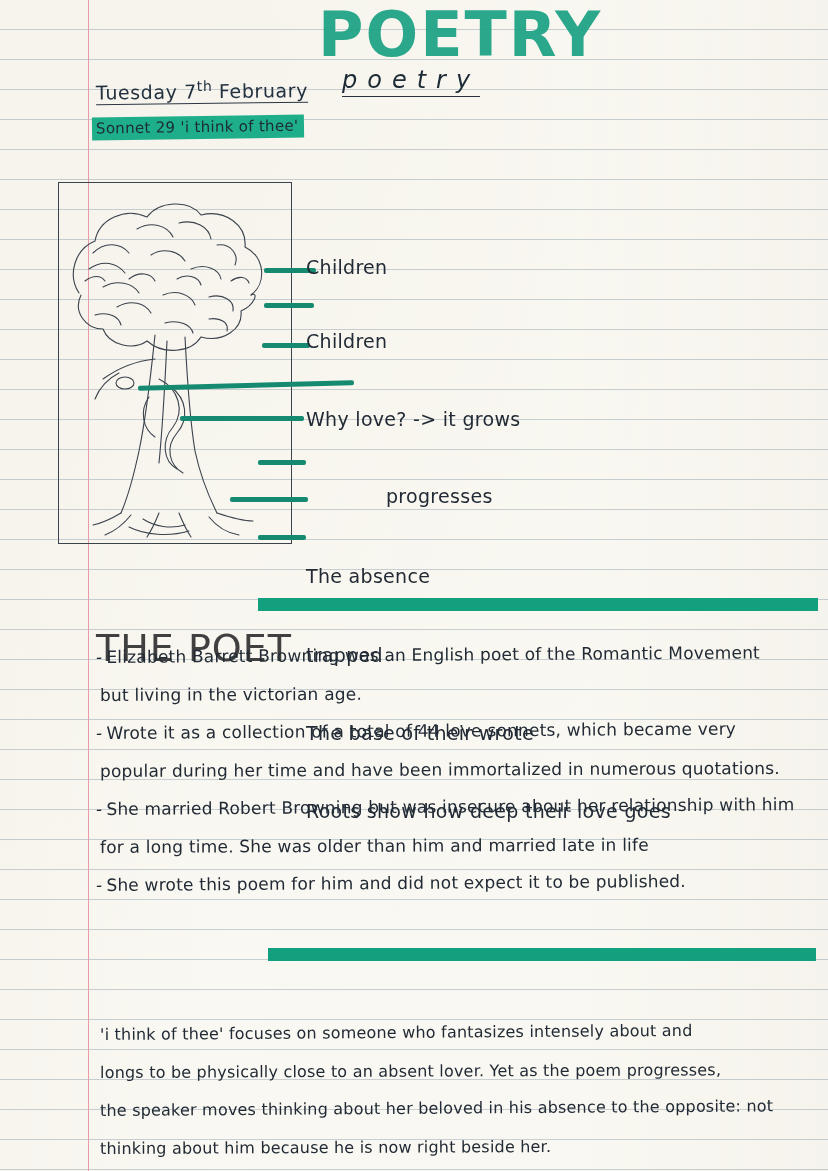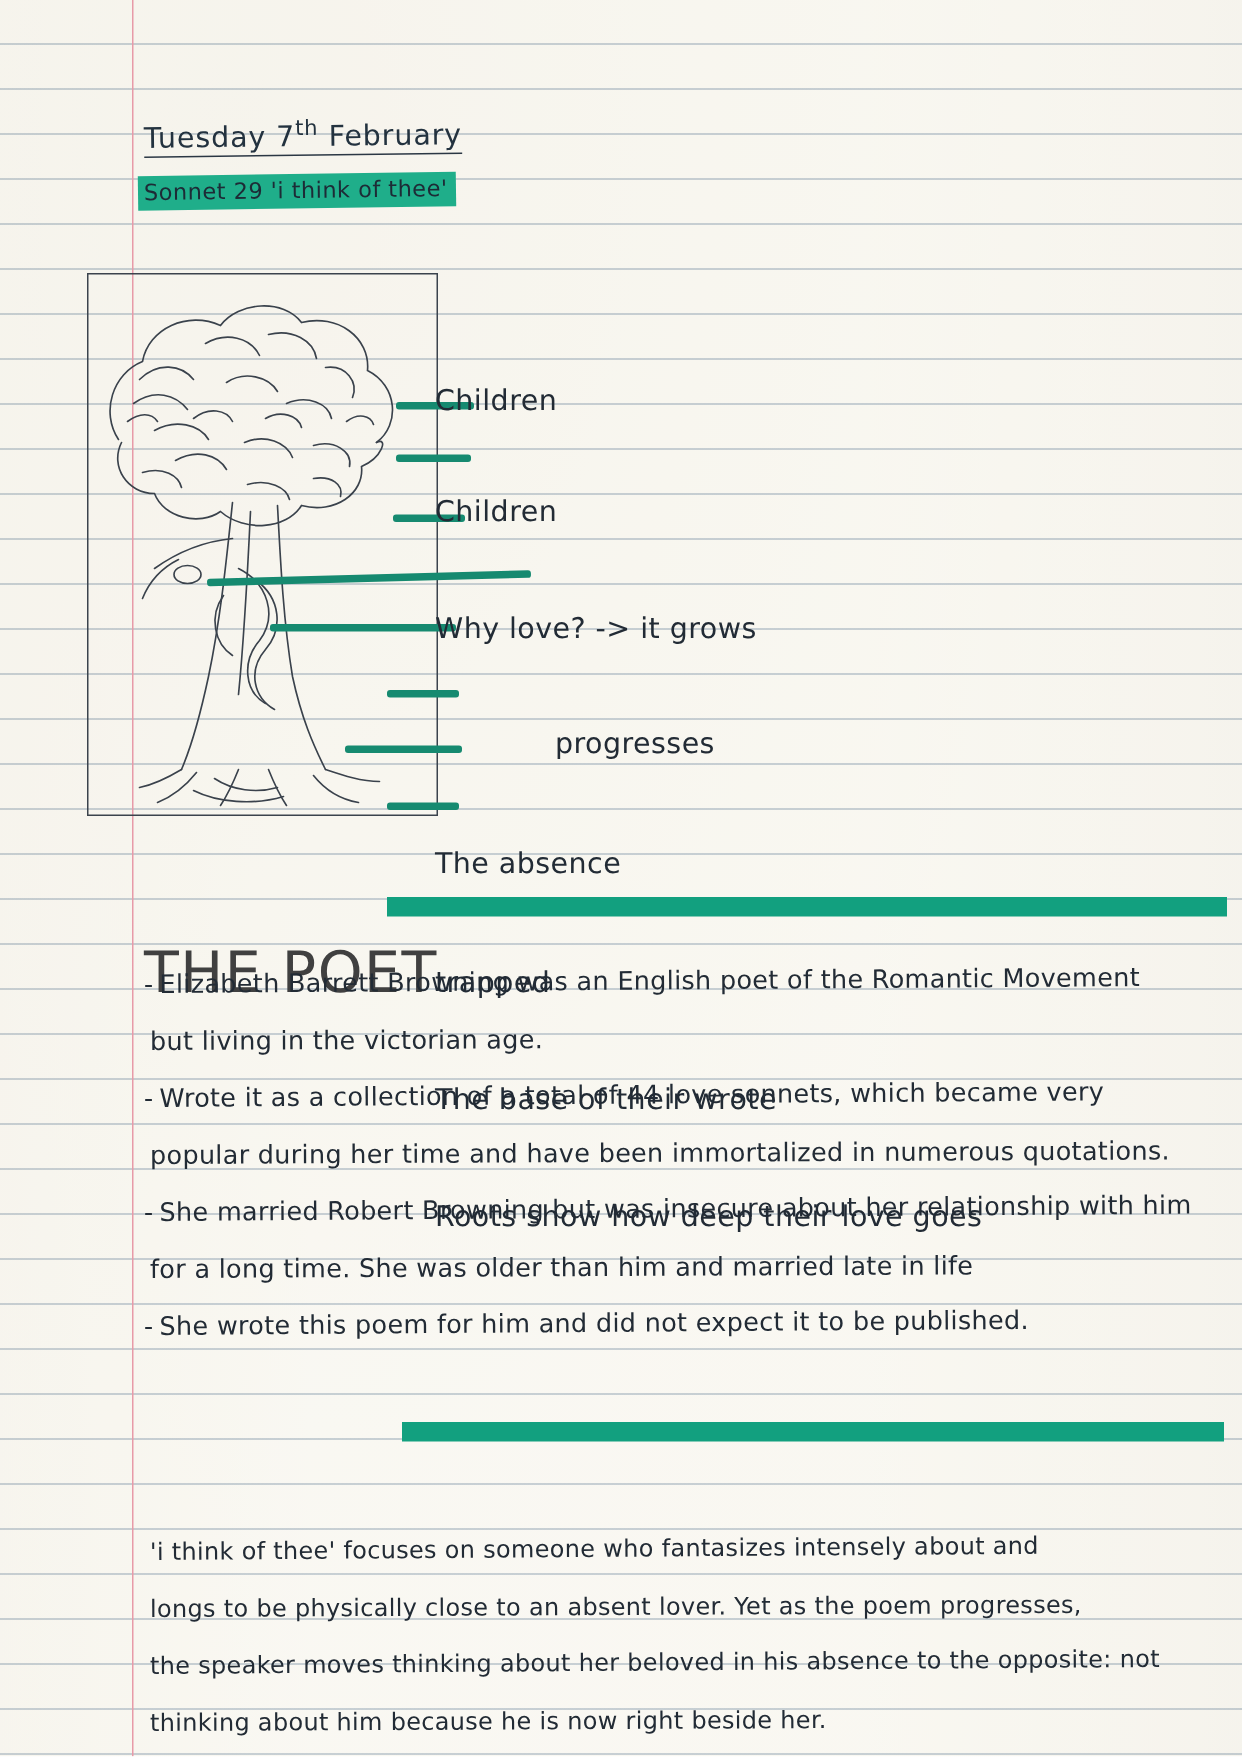--- a/index.html
+++ b/index.html
@@ -126,21 +126,21 @@
   
   .annots { position: absolute; left: 290px; top: 240px; width: 540px; }
   .annot {
     position: relative;
     height: 39px;
     font-size: 19px;
     color: #222b35;
     letter-spacing: 0.3px;
     white-space: nowrap;
   }
-  .annot .txt { position: absolute; left: 0; top: 0; }
+  .annot .txt { position: absolute; left: 16px; top: 0; }
   .pointer {
     position: absolute;
     height: 5px;
     background: #168a70;
     border-radius: 2px;
   }
 
   
   .sec-head {
     position: absolute;
@@ -178,20 +178,24 @@
 <div class="page">
   <div class="rules"></div>
   <div class="paper-tint"></div>
   <div class="margin-line"></div>
 
   <div class="date-line handwriting">
     <span>Tuesday 7</span><sup>th</sup><span> February</span>
   </div>
   <div class="title-line handwriting">Sonnet 29 'i think of thee'</div>
 
+  <div class="poetry-wrap">
+    <div class="poetry-big">POETRY</div>
+    <div class="poetry-script">poetry</div>
+  </div>
 
   <div class="tree-box">
     <svg class="tree-svg" width="230" height="357" viewBox="0 0 230 357">
       <g fill="none" stroke="#3a424c" stroke-width="1.1" stroke-linecap="round">
 
         <path d="M20 110 C8 92 16 66 36 58 C40 36 66 24 88 34 C100 18 130 16 142 32 C166 26 188 42 186 64 C206 74 208 100 192 112"></path>
         <path d="M22 112 C14 128 26 146 44 146 C50 162 74 168 88 158 C104 172 132 170 142 154 C164 160 184 146 182 128 C196 122 200 108 192 112"></path>
 
         <path d="M34 70 C46 58 62 60 70 70"></path>
         <path d="M30 86 C44 76 58 80 66 90"></path>

